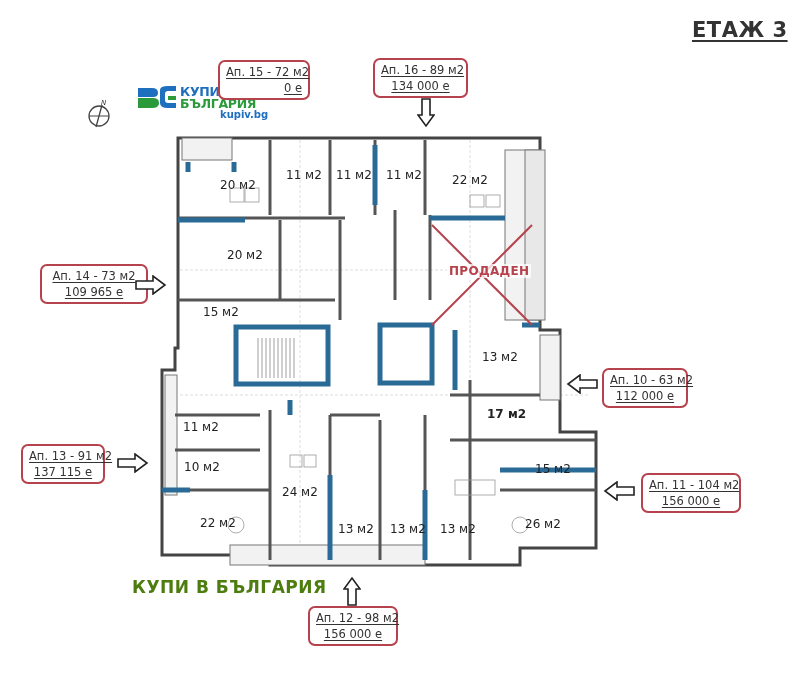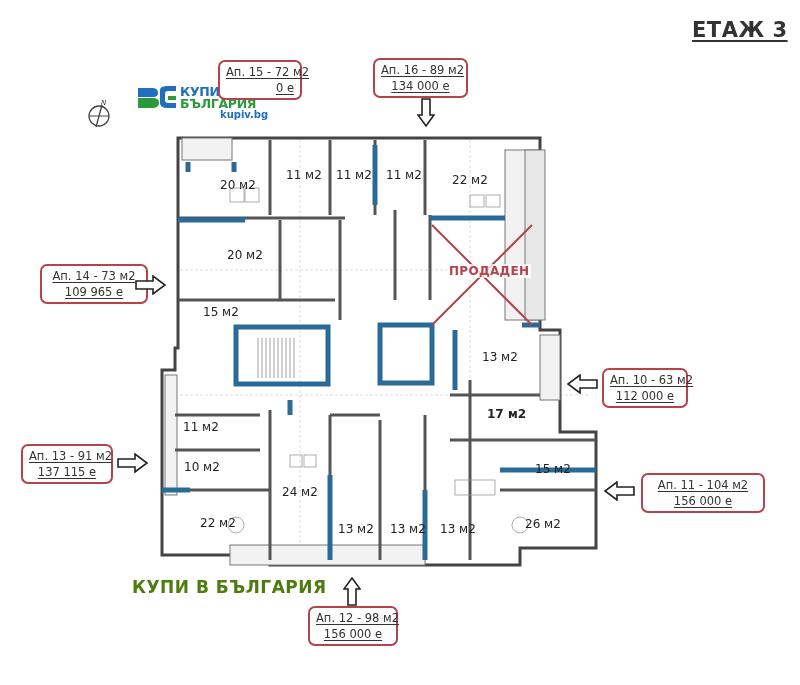--- a/index.html
+++ b/index.html
@@ -183,41 +183,41 @@
   <div class="logo-url">kupiv.bg</div>
 </div>
 
 <svg class="compass" width="28" height="30" viewBox="0 0 28 30">
   <text x="15" y="7" font-size="7" font-style="italic" fill="#333" font-family="DejaVu Sans, sans-serif">N</text>
   <circle cx="13" cy="18" r="10" fill="none" stroke="#444" stroke-width="1.3"></circle>
   <line x1="3" y1="18" x2="23" y2="18" stroke="#444" stroke-width="1"></line>
   <line x1="16" y1="7" x2="10" y2="29" stroke="#444" stroke-width="1.3"></line>
 </svg>
 
-<div class="apt-label" style="left:218px;top:60px;width:84px;">
+<div class="apt-label" style="left:218px;top:60px;width:92px;">
   <span>Ап. 15 - 72 м2</span>
   <span style="text-align:right;">0 е</span>
 </div>
 <div class="apt-label" style="left:373px;top:58px;width:95px;">
   <span>Ап. 16 - 89 м2</span>
   <span>134 000 е</span>
 </div>
 <div class="apt-label" style="left:40px;top:264px;width:108px;">
   <span>Ап. 14 - 73 м2</span>
   <span>109 965 е</span>
 </div>
-<div class="apt-label" style="left:21px;top:444px;width:92px;">
+<div class="apt-label" style="left:21px;top:444px;width:84px;">
   <span>Ап. 13 - 91 м2</span>
   <span>137 115 е</span>
 </div>
 <div class="apt-label" style="left:602px;top:368px;width:86px;">
   <span>Ап. 10 - 63 м2</span>
   <span>112 000 е</span>
 </div>
-<div class="apt-label" style="left:641px;top:473px;width:124px;">
+<div class="apt-label" style="left:641px;top:473px;width:100px;">
   <span>Ап. 11 - 104 м2</span>
   <span>156 000 е</span>
 </div>
 <div class="apt-label" style="left:308px;top:606px;width:90px;">
   <span>Ап. 12 - 98 м2</span>
   <span>156 000 е</span>
 </div>
 
 <svg class="arrow" style="left:417px;top:98px;" width="18" height="30" viewBox="0 0 18 30">
   <path d="M5 1 H13 V17 H17 L9 28 L1 17 H5 Z" fill="#fff" stroke="#222" stroke-width="1.6"></path>

